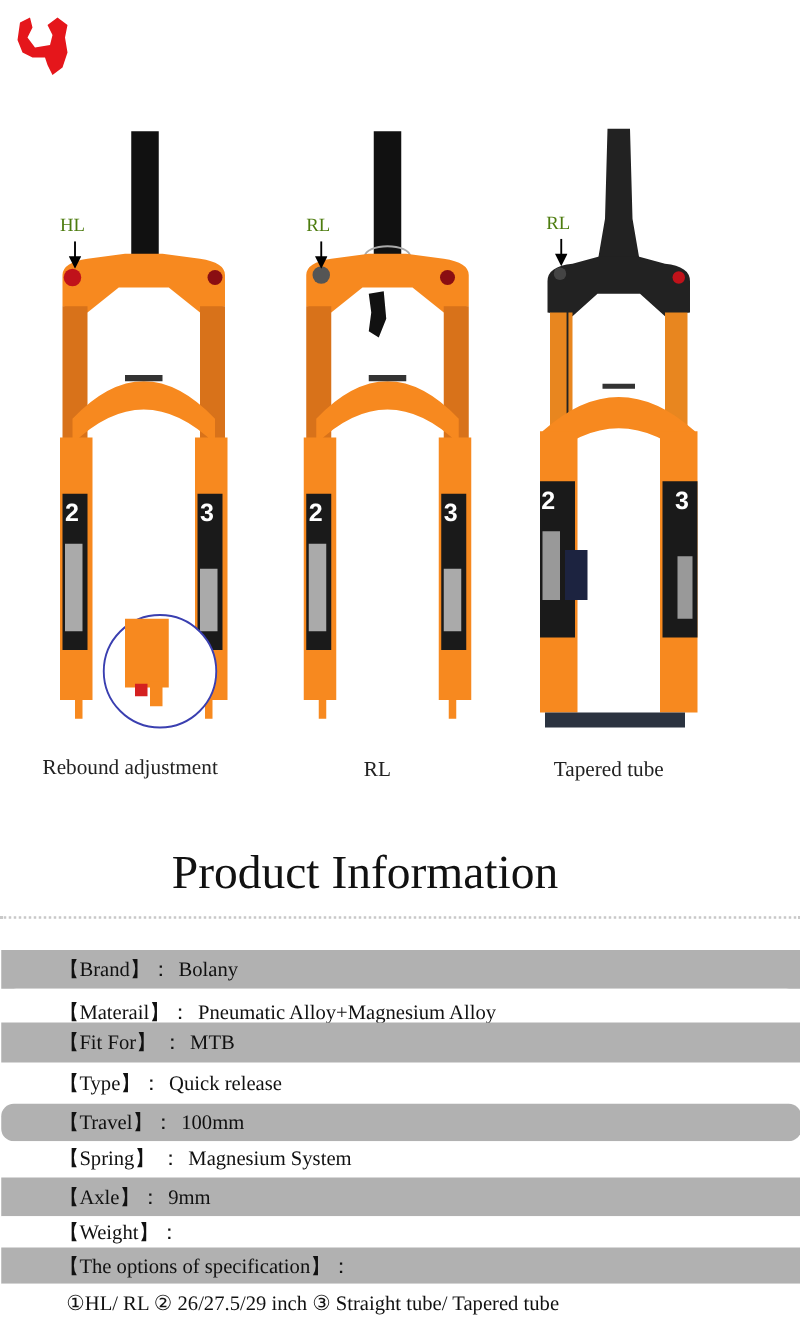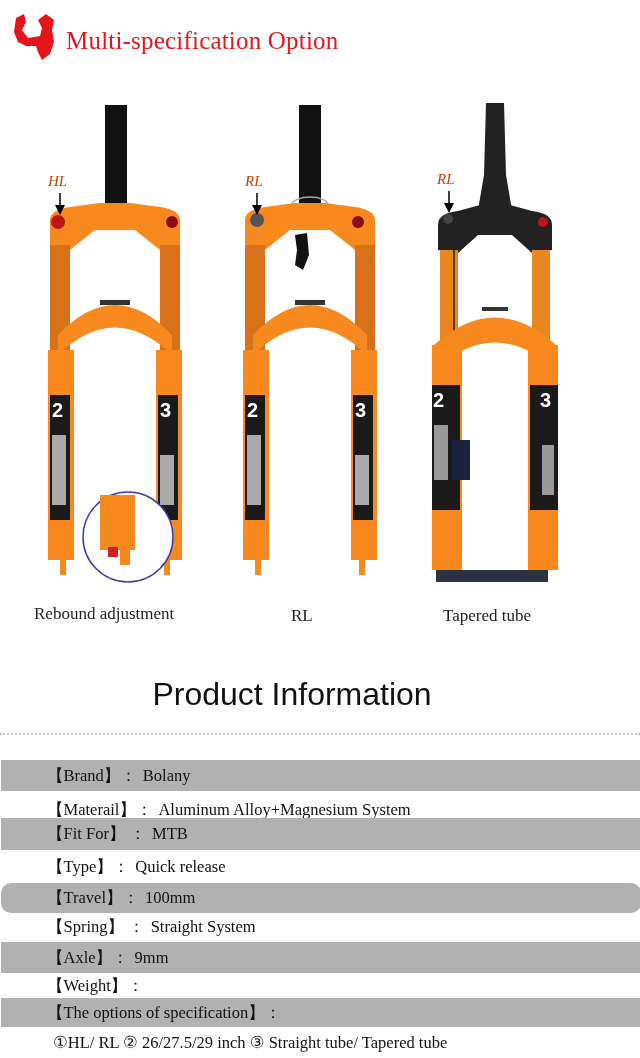--- a/index.html
+++ b/index.html
@@ -6,40 +6,39 @@
   html, body { width: 640px; height: 1058px; background: #ffffff; overflow: hidden; }
   body { position: relative; font-family: "DejaVu Serif", "Liberation Serif", serif; color: #111; }
 
   .header { position: absolute; left: 0; top: 0; width: 640px; height: 80px; }
   .header .logo { position: absolute; left: 12px; top: 12px; width: 46px; height: 48px; }
   .header .title { position: absolute; left: 66px; top: 27px; font-size: 25px; color: #e5161b; font-family: "Liberation Serif", serif; letter-spacing: 0.2px; }
 
   .forks { position: absolute; left: 0; top: 95px; width: 640px; height: 545px; }
   .fork { position: absolute; top: 0; }
   .fork svg { display: block; }
-  .fork .tag { position: absolute; font-size: 15px; font-family: "Liberation Serif", serif; color: #c2410c; font-style: italic; }
+  .fork .tag { position: absolute; font-size: 15px; font-family: "Liberation Serif", serif; color: #4d7c0f; }
   .caption { position: absolute; font-size: 17px; font-family: "Liberation Serif", serif; color: #222; white-space: nowrap; }
 
-  .pi-title { position: absolute; left: 0; top: 676px; width: 584px; text-align: center; font-size: 32px; font-family: Liberation Sans, sans-serif; color: #111; }
+  .pi-title { position: absolute; left: 0; top: 676px; width: 584px; text-align: center; font-size: 38px; font-family: Liberation Serif, serif; color: #111; }
   .dots { position: absolute; left: 0; top: 733px; width: 640px; height: 2px; border-top: 2px dotted #c8c8c8; }
 
   .spec-table { position: absolute; left: 0; top: 760px; width: 640px; }
   .row { position: absolute; left: 1px; width: 640px; font-family: "Liberation Serif", serif; font-size: 16.5px; color: #111; padding-left: 46px; display: flex; align-items: center; white-space: nowrap; }
   .row.gray { background: #b1b1b1; }
   .row.white { background: #ffffff; }
   .row .key { margin-right: 6px; }
 </style>
 </head>
 <body>
 
 <div class="header">
   <svg class="logo" viewBox="0 0 46 48">
     <path d="M4 6 L12 2 L14 10 L10 18 L16 26 L28 24 L30 16 L26 8 L34 2 L42 8 L40 18 L42 30 L38 42 L30 48 L26 40 L24 34 L14 34 L6 30 L2 20 Z" fill="#e5161b"></path>
   </svg>
-  <div class="title">Multi-specification Option</div>
 </div>
 
 <div class="forks">
 
   <div class="fork" style="left:30px; width:170px;">
     <svg width="170" height="500" viewBox="0 0 170 500">
       <rect x="75" y="10" width="22" height="110" fill="#111"></rect>
       <path d="M20 125 Q20 115 40 112 L70 108 L100 108 L130 112 Q150 115 150 125 L150 150 L130 155 L105 135 L65 135 L40 155 L20 150 Z" fill="#f7891f"></path>
       <circle cx="28" cy="127" r="7" fill="#c0121a"></circle>
       <circle cx="142" cy="127" r="6" fill="#8a0e12"></circle>
@@ -136,37 +135,37 @@
 <div class="pi-title">Product Information</div>
 <div class="dots"></div>
 
 <div class="spec-table">
   <div class="row gray" style="top:0px; height:31px;">
     <span class="key">【Brand】：</span>
     <span>Bolany</span>
   </div>
   <div class="row white" style="top:31px; height:38px;border-radius:12px;">
     <span class="key">【Materail】：</span>
-    <span>Aluminum Alloy+Magnesium System</span>
+    <span>Pneumatic Alloy+Magnesium Alloy</span>
   </div>
   <div class="row gray" style="top:58px; height:32px;">
     <span class="key">【Fit For】 ：</span>
     <span>MTB</span>
   </div>
   <div class="row white" style="top:91px; height:32px;">
     <span class="key">【Type】：</span>
     <span>Quick release</span>
   </div>
   <div class="row gray" style="top:123px; height:30px;border-radius:10px;">
     <span class="key">【Travel】：</span>
     <span>100mm</span>
   </div>
   <div class="row white" style="top:153px; height:28px;">
     <span class="key">【Spring】 ：</span>
-    <span>Straight System</span>
+    <span>Magnesium System</span>
   </div>
   <div class="row gray" style="top:182px; height:31px;">
     <span class="key">【Axle】：</span>
     <span>9mm</span>
   </div>
   <div class="row white" style="top:213px; height:25px;">
     <span class="key">【Weight】：</span>
   </div>
   <div class="row gray" style="top:238px; height:29px;">
     <span class="key">【The options of specification】：</span>

